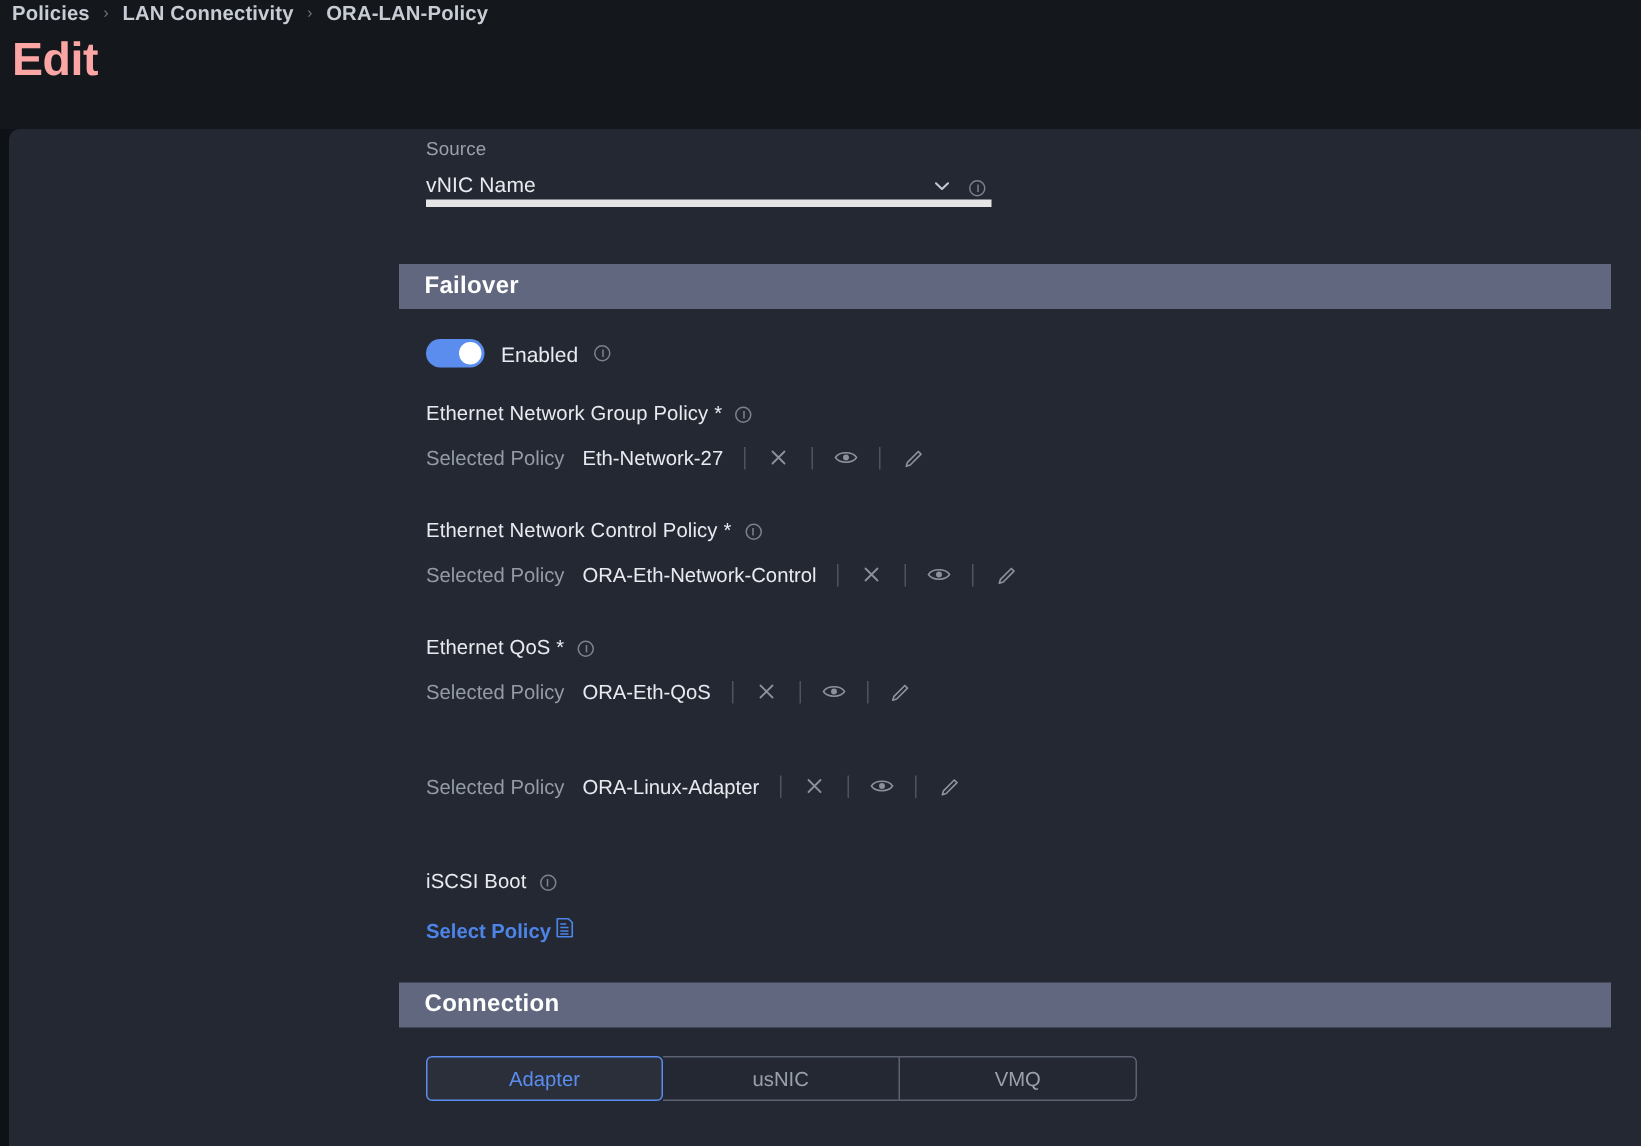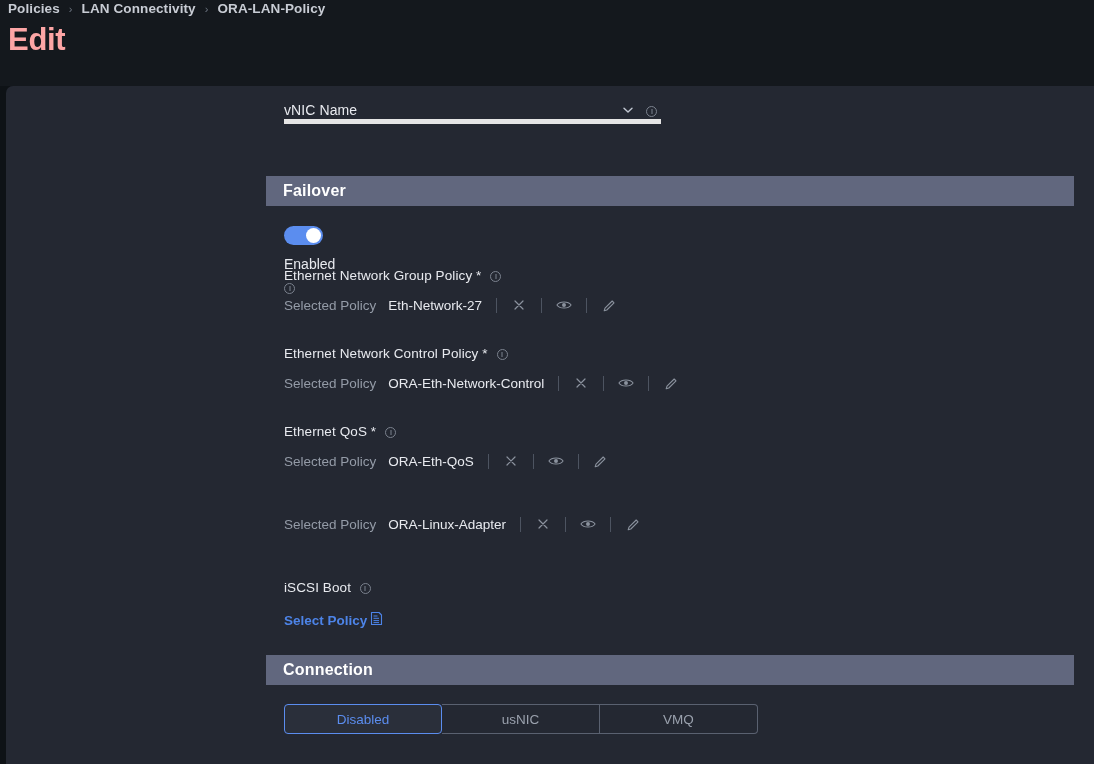--- a/index.html
+++ b/index.html
@@ -37,21 +37,21 @@
   .info-icon::after { content: ""; position: absolute; left: 50%; top: 2px; width: 1px; height: 5px;
                       background: #7b828e; transform: translateX(-50%); }
   .info-abs { position: absolute; right: 4px; top: 5px; }
 
   
   .section-bar { position: absolute; left: 260px; width: 808px; height: 30px; background: #61677e;
                  display: flex; align-items: center; padding-left: 17px; }
   .section-bar span { font-size: 16px; font-weight: bold; color: #ffffff; letter-spacing: .2px; }
 
   
-  .toggle-row { position: absolute; left: 278px; display: flex; gap: 11px; flex-direction: column; }
+  .toggle-row { position: absolute; left: 278px; display: flex; align-items: center; gap: 11px; }
   .toggle { width: 39px; height: 19px; border-radius: 10px; background: #5b8def; position: relative;
             cursor: pointer; flex: none; }
   .toggle .knob { position: absolute; top: 2px; right: 2px; width: 15px; height: 15px;
                   border-radius: 50%; background: #ffffff; }
   .toggle-label { font-size: 14px; color: #e8eaef; }
 
   
   .policy-group { position: absolute; left: 278px; }
   .policy-title { font-size: 13.5px; color: #e8eaef; letter-spacing: .1px; white-space: nowrap; }
   .policy-title .req { color: #e8eaef; }
@@ -91,20 +91,21 @@
       <span class="crumb link">LAN Connectivity</span>
       <span class="crumb-sep">›</span>
       <span class="crumb">ORA-LAN-Policy</span>
     </div>
     <div class="page-title">Edit</div>
   </div>
 
   <div class="card">
 
     <div class="field-source">
+      <div class="field-label">Source</div>
       <div class="field-row">
         <span class="field-value">vNIC Name</span>
         <span class="chevron">
           <svg width="14" height="14" viewBox="0 0 14 14">
               <path d="M3 5.2 L7 9 L11 5.2" fill="none" stroke="#c2c8d2" stroke-width="1.4" stroke-linecap="round" stroke-linejoin="round"></path>
             </svg>
         </span>
         <span class="info-icon info-abs"></span>
       </div>
     </div>
@@ -254,19 +255,19 @@
             <path d="M3.5 5 H7.5 M3.5 7.3 H9 M3.5 9.6 H9 M3.5 11.6 H9" stroke="#4d84e8" stroke-width="1"></path>
           </svg>
       </span>
     </div>
 
     <div class="section-bar" style="top:569px;">
       <span>Connection</span>
     </div>
 
     <div class="segmented" style="top:618px;">
-      <div class="seg active">Disabled</div>
+      <div class="seg active">Adapter</div>
       <div class="seg">usNIC</div>
       <div class="seg">VMQ</div>
     </div>
 
   </div>
 </div>
 
 </body></html>

